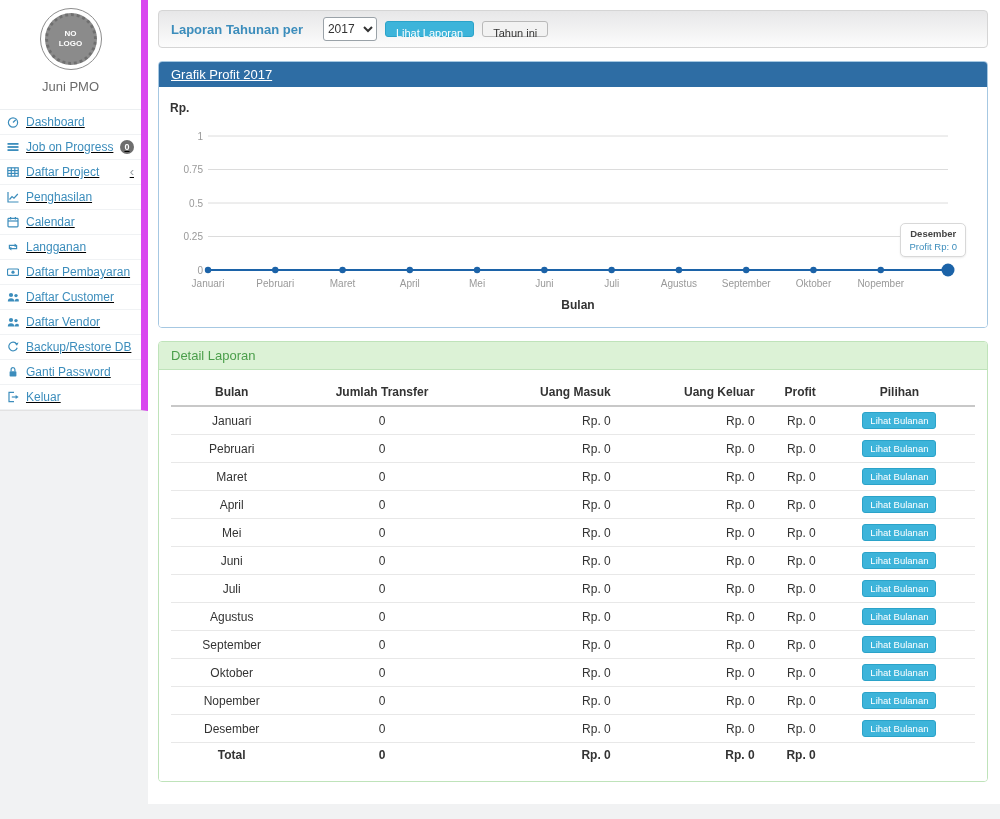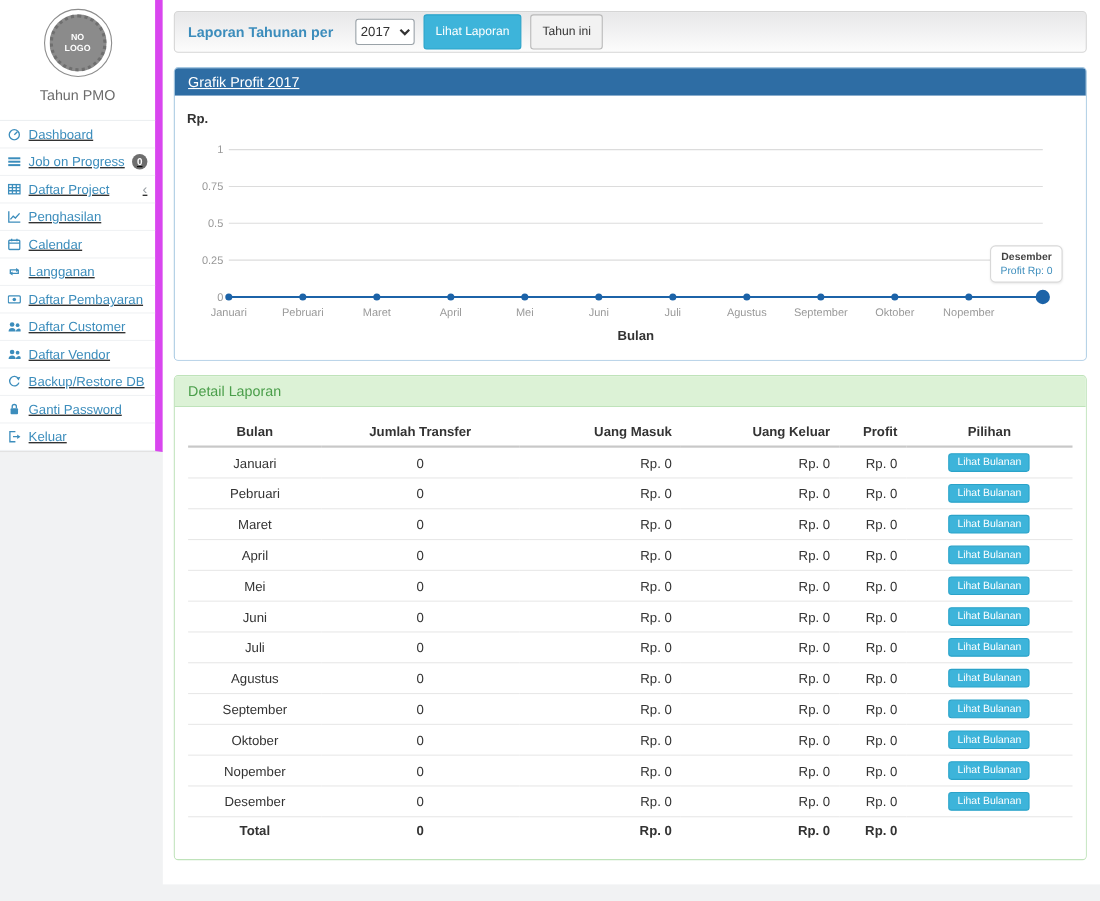--- a/index.html
+++ b/index.html
@@ -33,21 +33,21 @@
   .breadcrumb { background:#f4f4f5; border-radius:3px; padding:8px 15px; font-size:12px; margin-bottom:14px; }
   .breadcrumb a { color:#3c8dbc; text-decoration:none; }
   .breadcrumb .sep { color:#bcbcbc; margin:0 5px; }
   .breadcrumb .current { color:#777; }
 
   .filterbar { border:1px solid #d5d5d5; border-radius:4px; background:linear-gradient(#e7e7e8,#fcfcfc);
                padding:7px 12px; display:flex; align-items:center; margin-bottom:13px; height:38px; }
   .filterbar .flabel { color:#3c8dbc; font-weight:bold; font-size:13px; margin-right:20px; }
   .year-select { width:54px; height:24px; font-size:12px; border:1px solid #9aa2a8; border-radius:3px;
                  background:#fff; color:#333; margin-right:8px; }
-  .btn { font-size:11px; border-radius:3px; padding:4px 10px; cursor:pointer; height:32px; line-height:14px; }
+  .btn { font-size:11px; border-radius:3px; padding:4px 10px; cursor:pointer; height:16px; line-height:14px; }
   .btn-info { background:#3db4da; border:1px solid #2ba3c9; color:#fff; margin-right:8px; }
   .btn-default { background:#f2f2f2; border:1px solid #b9b9b9; color:#333; }
 
   .panel { border-radius:4px; margin-bottom:13px; }
   .panel-primary { border:1px solid #a6c8e2; }
   .panel-primary .panel-heading { background:#2e6da4; color:#fff; font-size:13px; padding:5px 12px;
                                   border-radius:3px 3px 0 0;text-decoration:underline; }
   .chart-body { background:#fff; position:relative; height:240px; border-radius:0 0 3px 3px; }
 
   .chart-tooltip { position:absolute; right:21px; top:136px; background:#fff; border:1px solid #d8d8d8;
@@ -77,21 +77,21 @@
 
     <div class="sidebar">
       <div class="sidebar-card">
         <div class="logo-wrap">
           <div class="logo-ring">
             <div class="logo-gear">
               <span><span>NO</span><br>
               <span>LOGO</span></span>
             </div>
           </div>
-          <div class="brand">Tahun PMO</div>
+          <div class="brand">Juni PMO</div>
         </div>
         <div class="nav" id="nav">
             <div class="nav-item">
               <span class="ico">
                 <svg viewBox="0 0 12 12">
                   <circle cx="6" cy="6.5" r="4.6" stroke="currentColor" stroke-width="1.2" fill="none"></circle>
                   <line x1="6" y1="6.5" x2="8.8" y2="3.8" stroke="currentColor" stroke-width="1.2" fill="none"></line>
                 </svg>
               </span>
               <span class="lbl">Dashboard</span>

